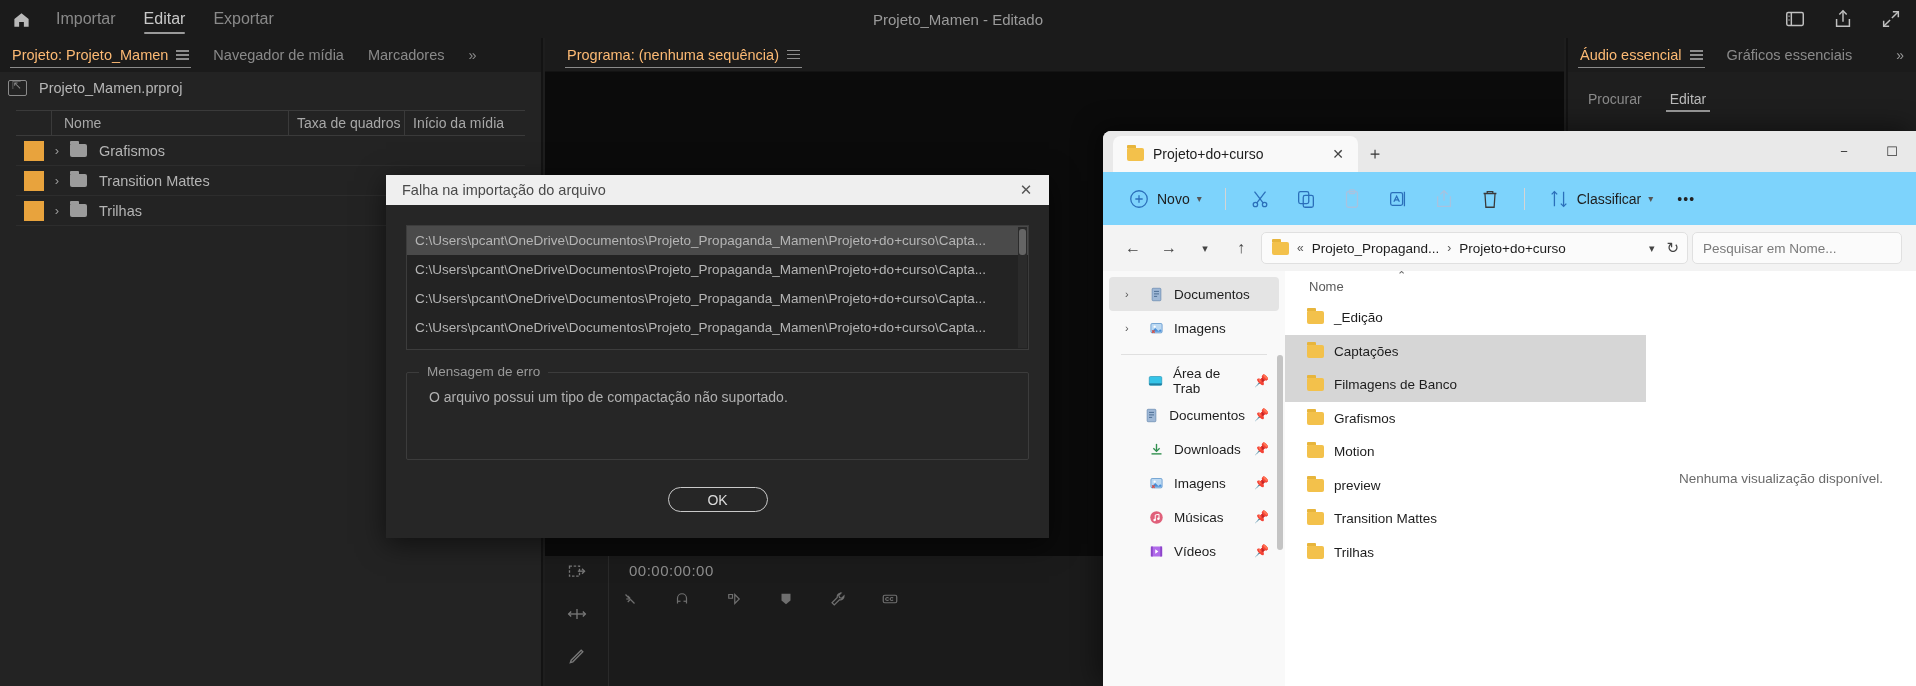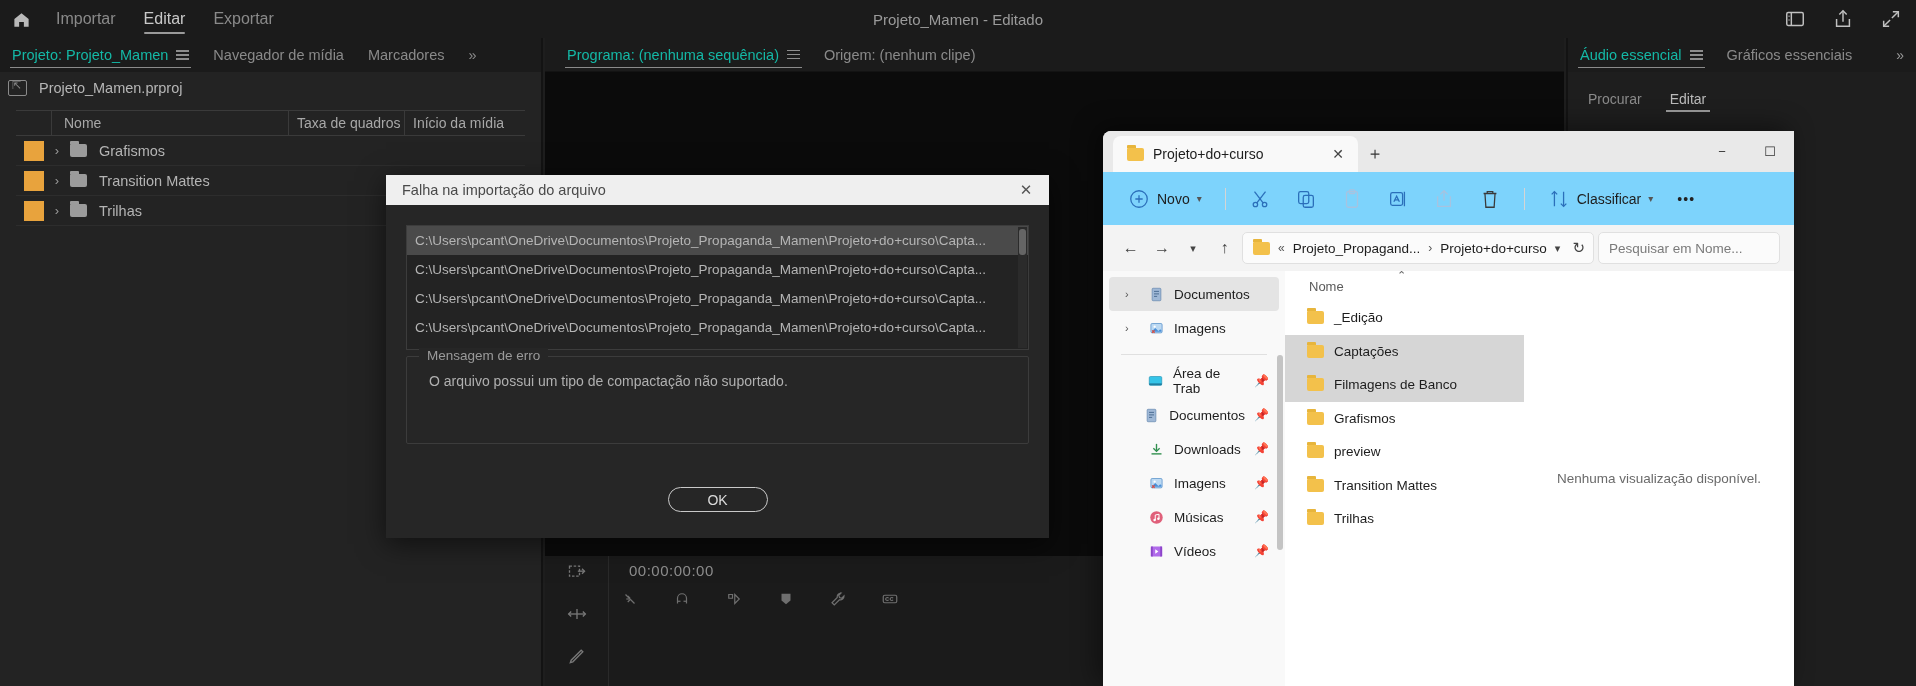--- a/index.html
+++ b/index.html
@@ -35,21 +35,21 @@
   .pp-top-right { position: absolute; right: 14px; top: 0; height: 38px; display: flex; align-items: center; gap: 26px; }
   .pp-top-right .ic { width: 22px; height: 22px; display: flex; align-items: center; justify-content: center; }
   .pp-top-right svg { stroke: #c0c0c0; fill: none; stroke-width: 1.6; }
 
   
   .panel-tabbar {
     display: flex; align-items: center; height: 34px;
     background: #1b1b1b; font-size: 14.5px; color: #8a8a8a;
   }
   .panel-tab { position: relative; padding: 0 12px; height: 34px; display: flex; align-items: center; gap: 8px; white-space: nowrap; }
-  .panel-tab.active { color: #14b8a6; }
+  .panel-tab.active { color: #fdba74; }
   .panel-tab.active::after {
     content: ""; position: absolute; left: 10px; right: 10px; bottom: 4px; height: 1px; background: #8a8a8a;
   }
   .hamb { display: inline-block; width: 13px; }
   .hamb i { display: block; height: 1.4px; background: #8d8d8d; margin: 2.6px 0; }
 
   
   .pp-project {
     position: absolute; left: 0; top: 38px; width: 543px; bottom: 0;
     background: #232323; border-right: 2px solid #131313;
@@ -126,37 +126,37 @@
     height: 125px; background: #232323; border: 1px solid #3c3c3c; overflow: hidden; position: relative;
   }
   .dlg-list .row {
     height: 29px; display: flex; align-items: center; padding-left: 8px;
     font-size: 13.5px; color: #b5b5b5; white-space: nowrap; overflow: hidden;
   }
   .dlg-list .row.sel { background: #4a4a4a; }
   .dlg-sb { position: absolute; right: 1px; top: 1px; width: 9px; bottom: 1px; background: #2b2b2b; }
   .dlg-sb i { position: absolute; left: 1px; top: 2px; width: 7px; height: 26px; background: #656565; border-radius: 3px; display: block; }
   .dlg-fieldset {
-    margin-top: 6px; border: 1px solid #3c3c3c; border-radius: 2px; height: 88px; position: relative;
+    margin-top: 22px; border: 1px solid #3c3c3c; border-radius: 2px; height: 88px; position: relative;
   }
   .dlg-legend {
     position: absolute; top: -9px; left: 12px; background: #262626; padding: 0 8px;
     font-size: 13.5px; color: #9a9a9a;
   }
   .dlg-errmsg { padding: 16px 0 0 22px; font-size: 14px; color: #b0b0b0; }
   .dlg-okwrap { position: absolute; left: 0; right: 0; bottom: 26px; display: flex; justify-content: center; }
   .dlg-ok {
     width: 100px; height: 25px; border: 1.4px solid #c9c9c9; border-radius: 13px;
     background: #262626; color: #dcdcdc; font-size: 14px;
     display: flex; align-items: center; justify-content: center;
   }
 
   
   .fx {
-    position: absolute; left: 1103px; top: 131px; width: 691px; height: 555px;
+    position: absolute; left: 1103px; top: 131px; width: 813px; height: 555px;
     background: #f3f3f3; border-radius: 8px 0 0 0; overflow: hidden;
     box-shadow: -6px -4px 26px rgba(0,0,0,.45);
     font-family: "Liberation Sans", sans-serif; color: #1d1d1d;
   }
   .fx-tabstrip { height: 41px; background: #e9e9e9; display: flex; align-items: flex-end; position: relative; }
   .fx-tab {
     margin-left: 10px; width: 245px; height: 36px; background: #f9f9f9; border-radius: 8px 8px 0 0;
     display: flex; align-items: center; gap: 9px; padding: 0 8px 0 14px; font-size: 14px;
   }
   .fx-tab .x { margin-left: auto; width: 24px; height: 24px; display: flex; align-items: center; justify-content: center; color: #444; font-size: 14px; }
@@ -313,23 +313,20 @@
 
     <div class="pp-monitor">
       <div class="panel-tabbar mon-tabbar">
         <div class="panel-tab active" style="margin-left:10px">
           <span>Programa: (nenhuma sequência)</span>
           <span class="hamb">
               <i></i>
               <i></i>
               <i></i>
             </span>
-        </div>
-        <div class="panel-tab">
-          <span>Origem: (nenhum clipe)</span>
         </div>
       </div>
       <div class="mon-canvas">
         <div class="mon-play"></div>
         <div class="mon-bottom">
           <div class="mon-leftrail">
             <div class="ic">
               <svg viewBox="0 0 24 24">
                   <rect x="3" y="5" width="12" height="12" stroke-dasharray="3 2"></rect>
                   <path d="M13 11h8"></path>
@@ -692,20 +689,24 @@
         <div class="row-item sel">
           <span class="folder-y"></span>
           <span>Filmagens de Banco</span>
         </div>
         <div class="row-item">
           <span class="folder-y"></span>
           <span>Grafismos</span>
         </div>
         <div class="row-item">
           <span class="folder-y"></span>
+          <span>Motion</span>
+        </div>
+        <div class="row-item">
+          <span class="folder-y"></span>
           <span>preview</span>
         </div>
         <div class="row-item">
           <span class="folder-y"></span>
           <span>Transition Mattes</span>
         </div>
         <div class="row-item">
           <span class="folder-y"></span>
           <span>Trilhas</span>
         </div>

